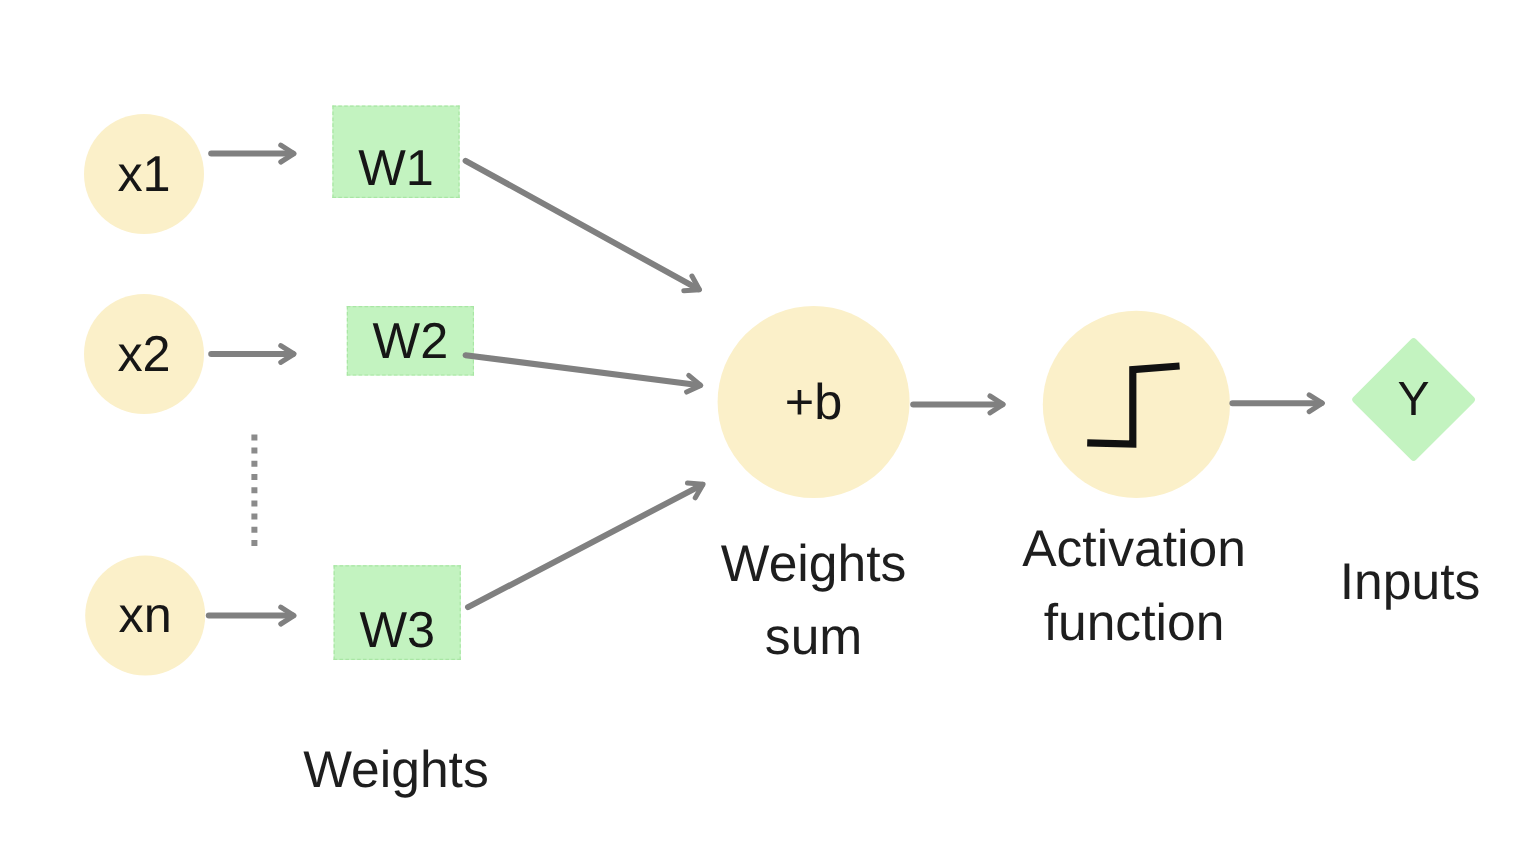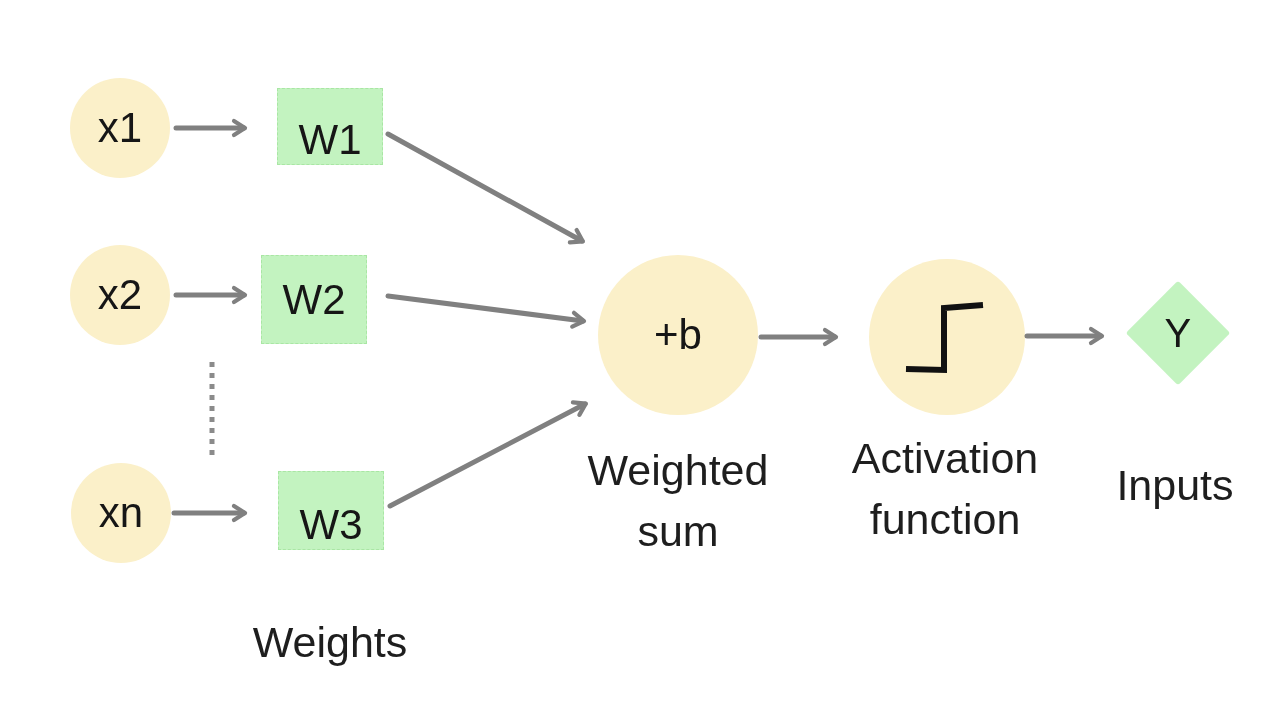--- a/index.html
+++ b/index.html
@@ -24,25 +24,25 @@
     border-radius: 50%;
     background: #FBF0C9;
   }
   .wbox {
     background: #C3F3C0;
     border: 1px dashed #a9e6a4;
     box-sizing: border-box;
   }
   .sum-circle   { left: 598px; top: 255px; width: 160px; height: 160px; }
   .act-circle   { left: 869px; top: 259px; width: 156px; height: 156px; }
-  .in-x1 { left: 70px;  top: 78px;  width: 100px; height: 100px; }
+  .in-x1 { left: 70px;  top: 95px;  width: 100px; height: 100px; }
   .in-x2 { left: 70px;  top: 245px; width: 100px; height: 100px; }
   .in-xn { left: 71px;  top: 463px; width: 100px; height: 100px; }
   .w-1 { left: 277px; top: 88px;  width: 106px; height: 77px; align-items: flex-end; }
-  .w-2 { left: 261px; top: 255px; width: 106px; height: 89px; }
+  .w-2 { left: 289px; top: 255px; width: 106px; height: 58px; }
   .w-3 { left: 278px; top: 471px; width: 106px; height: 79px; align-items: flex-end; }
   .diamond {
     left: 1141px; top: 296px; width: 74px; height: 74px;
     background: #C3F3C0;
     transform: rotate(45deg);
     border-radius: 3px;
   }
   .diamond span {
     transform: rotate(-45deg);
     font-size: 40px;
@@ -96,21 +96,21 @@
     <span>+b</span>
   </div>
 
   <div class="node circle act-circle"></div>
 
   <div class="node diamond">
     <span>Y</span>
   </div>
 
   <div class="caption cap-weights">Weights</div>
-  <div class="caption cap-wsum">Weighted sum</div>
+  <div class="caption cap-wsum">Weights sum</div>
   <div class="caption cap-actfn">Activation function</div>
   <div class="caption cap-output">Inputs</div>
 
   <svg class="overlay" viewBox="0 0 1280 720" xmlns="http://www.w3.org/2000/svg">
     <defs>
       <marker id="arrowhead" viewBox="0 0 20 20" refX="15" refY="10" markerWidth="20" markerHeight="20" orient="auto" markerUnits="userSpaceOnUse">
         <polyline points="5,3 16,10 5,17" fill="none" stroke="#808080" stroke-width="4.2" stroke-linecap="round" stroke-linejoin="round"></polyline>
       </marker>
     </defs>
 

